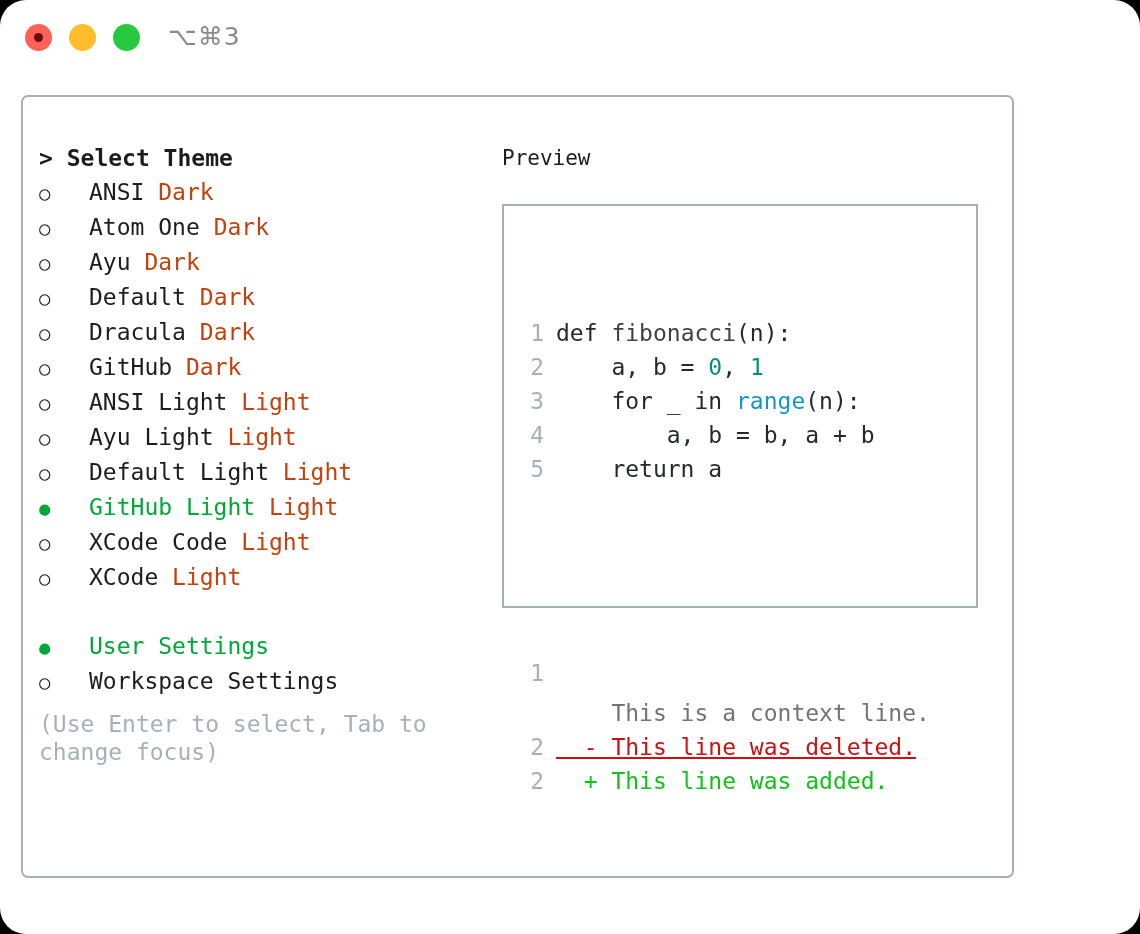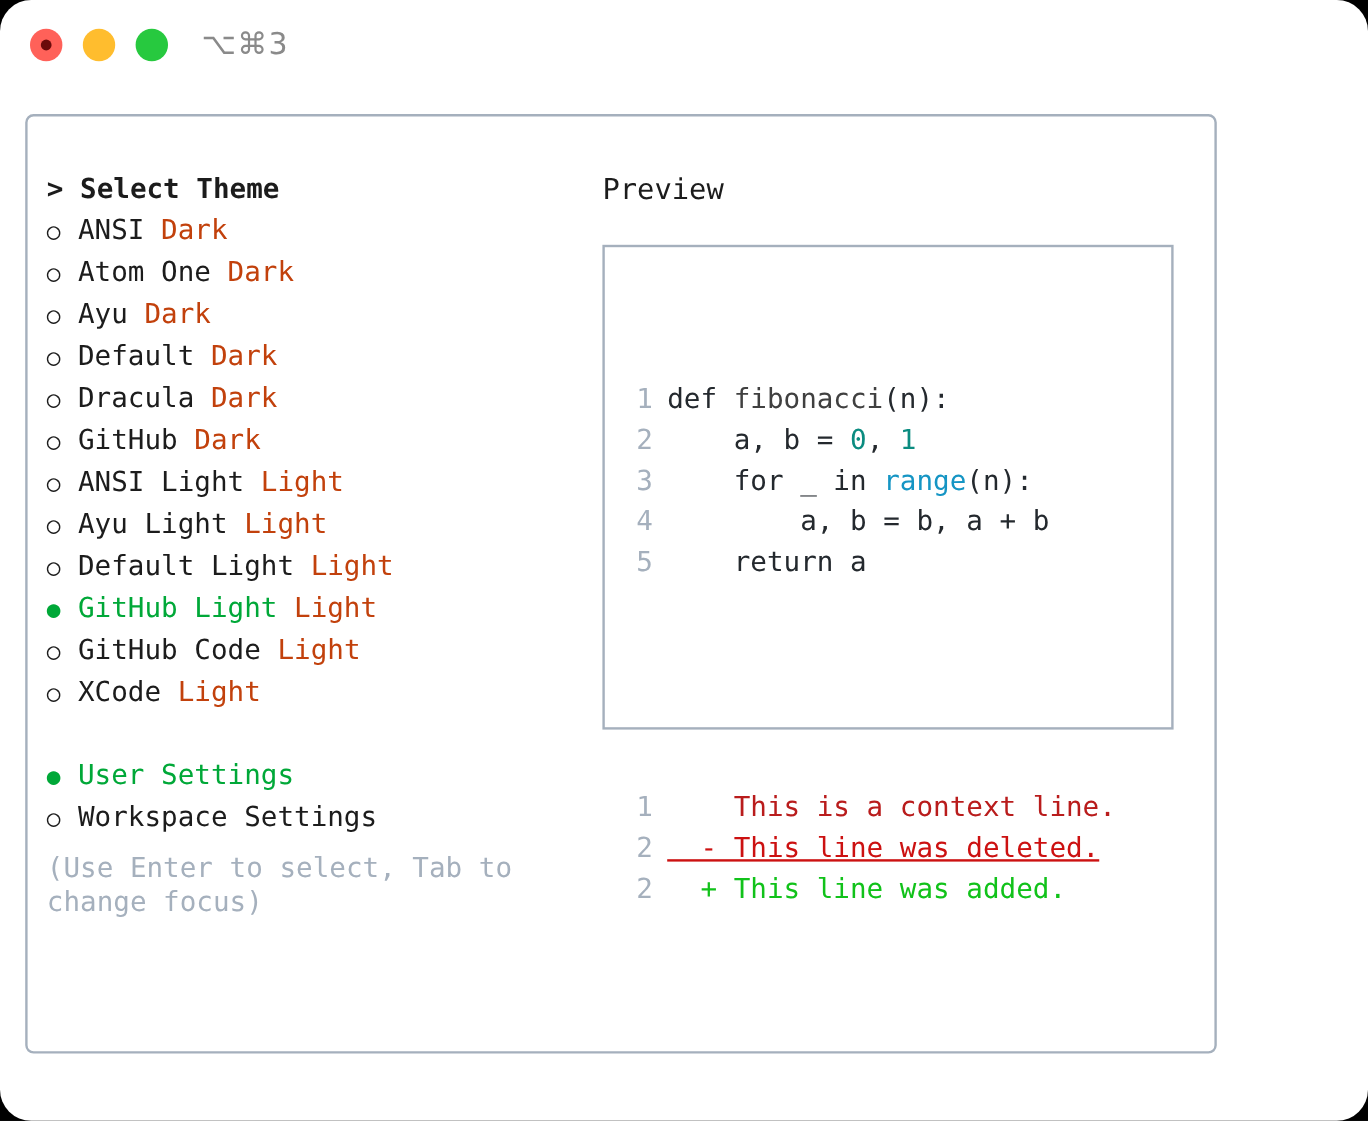--- a/index.html
+++ b/index.html
@@ -100,21 +100,21 @@
     line-height: 34px;
     white-space: pre;
   }
   .bullet {
     width: 26px;
     flex: 0 0 26px;
     color: #1c1c1c;
     font-size: 19px;
   }
   .bullet.sel { color: #00a838; }
-  .opt-label { color: #1c1c1c; }
+  .opt-label { color: #1c1c1c; margin-left: 24px; }
   .opt-row.selected .opt-label { color: #00a838; }
   .opt-variant { color: #c2410c; text-align: center; }
 
   .spacer-sm { height: 34px; }
 
   .hint {
     position: absolute;
     left: 16px; top: 613px;
     width: 420px;
     font-size: 23px;
@@ -122,21 +122,21 @@
     color: #a5b0bd;
   }
 
   
   .right-col {
     position: absolute;
     left: 479px; top: 44px;
     width: 490px;
   }
   .preview-head {
-    font-size: 24px;
+    font-size: 21px;
     line-height: 34px;
     color: #1c1c1c;
     white-space: pre;
   }
   .preview-box {
     position: absolute;
     left: 479px; top: 107px;
     width: 476px;
     height: 404px;
     border: 2px solid #a5b0bd;
@@ -158,21 +158,21 @@
     padding-right: 12px;
   }
   .src { color: #24292e; }
   .blank-line { height: 34px; }
 
   .tok-fn    { color: #404040; }
   .tok-num   { color: #0b8c80; }
   .tok-call  { color: #1595c4; }
   .tok-plain { color: #24292e; }
 
-  .diff-ctx { color: #b91c1c; }
+  .diff-ctx { color: #737373; margin-top: 40px; }
   .diff-del { color: #cc1111; text-decoration: underline; }
   .diff-add { color: #11c21a; }
 </style>
 </head>
 <body>
 
 <div class="window">
 
   <div class="titlebar">
     <div class="lights">
@@ -193,21 +193,21 @@
           <div class="opt-row"><span class="bullet">○</span><span class="opt-label">ANSI</span><span class="opt-variant"> Dark</span></div>
           <div class="opt-row"><span class="bullet">○</span><span class="opt-label">Atom One</span><span class="opt-variant"> Dark</span></div>
           <div class="opt-row"><span class="bullet">○</span><span class="opt-label">Ayu</span><span class="opt-variant"> Dark</span></div>
           <div class="opt-row"><span class="bullet">○</span><span class="opt-label">Default</span><span class="opt-variant"> Dark</span></div>
           <div class="opt-row"><span class="bullet">○</span><span class="opt-label">Dracula</span><span class="opt-variant"> Dark</span></div>
           <div class="opt-row"><span class="bullet">○</span><span class="opt-label">GitHub</span><span class="opt-variant"> Dark</span></div>
           <div class="opt-row"><span class="bullet">○</span><span class="opt-label">ANSI Light</span><span class="opt-variant"> Light</span></div>
           <div class="opt-row"><span class="bullet">○</span><span class="opt-label">Ayu Light</span><span class="opt-variant"> Light</span></div>
           <div class="opt-row"><span class="bullet">○</span><span class="opt-label">Default Light</span><span class="opt-variant"> Light</span></div>
           <div class="opt-row selected"><span class="bullet sel">●</span><span class="opt-label">GitHub Light</span><span class="opt-variant"> Light</span></div>
-          <div class="opt-row"><span class="bullet">○</span><span class="opt-label">GitHub Code</span><span class="opt-variant"> Light</span></div>
+          <div class="opt-row"><span class="bullet">○</span><span class="opt-label">XCode Code</span><span class="opt-variant"> Light</span></div>
           <div class="opt-row"><span class="bullet">○</span><span class="opt-label">XCode</span><span class="opt-variant"> Light</span></div>
         </div>
 
       <div class="spacer-sm"></div>
 
 
       <div id="apply-list">
           <div class="opt-row selected"><span class="bullet sel">●</span><span class="opt-label">User Settings</span></div>
           <div class="opt-row"><span class="bullet">○</span><span class="opt-label">Workspace Settings</span></div>
         </div>

